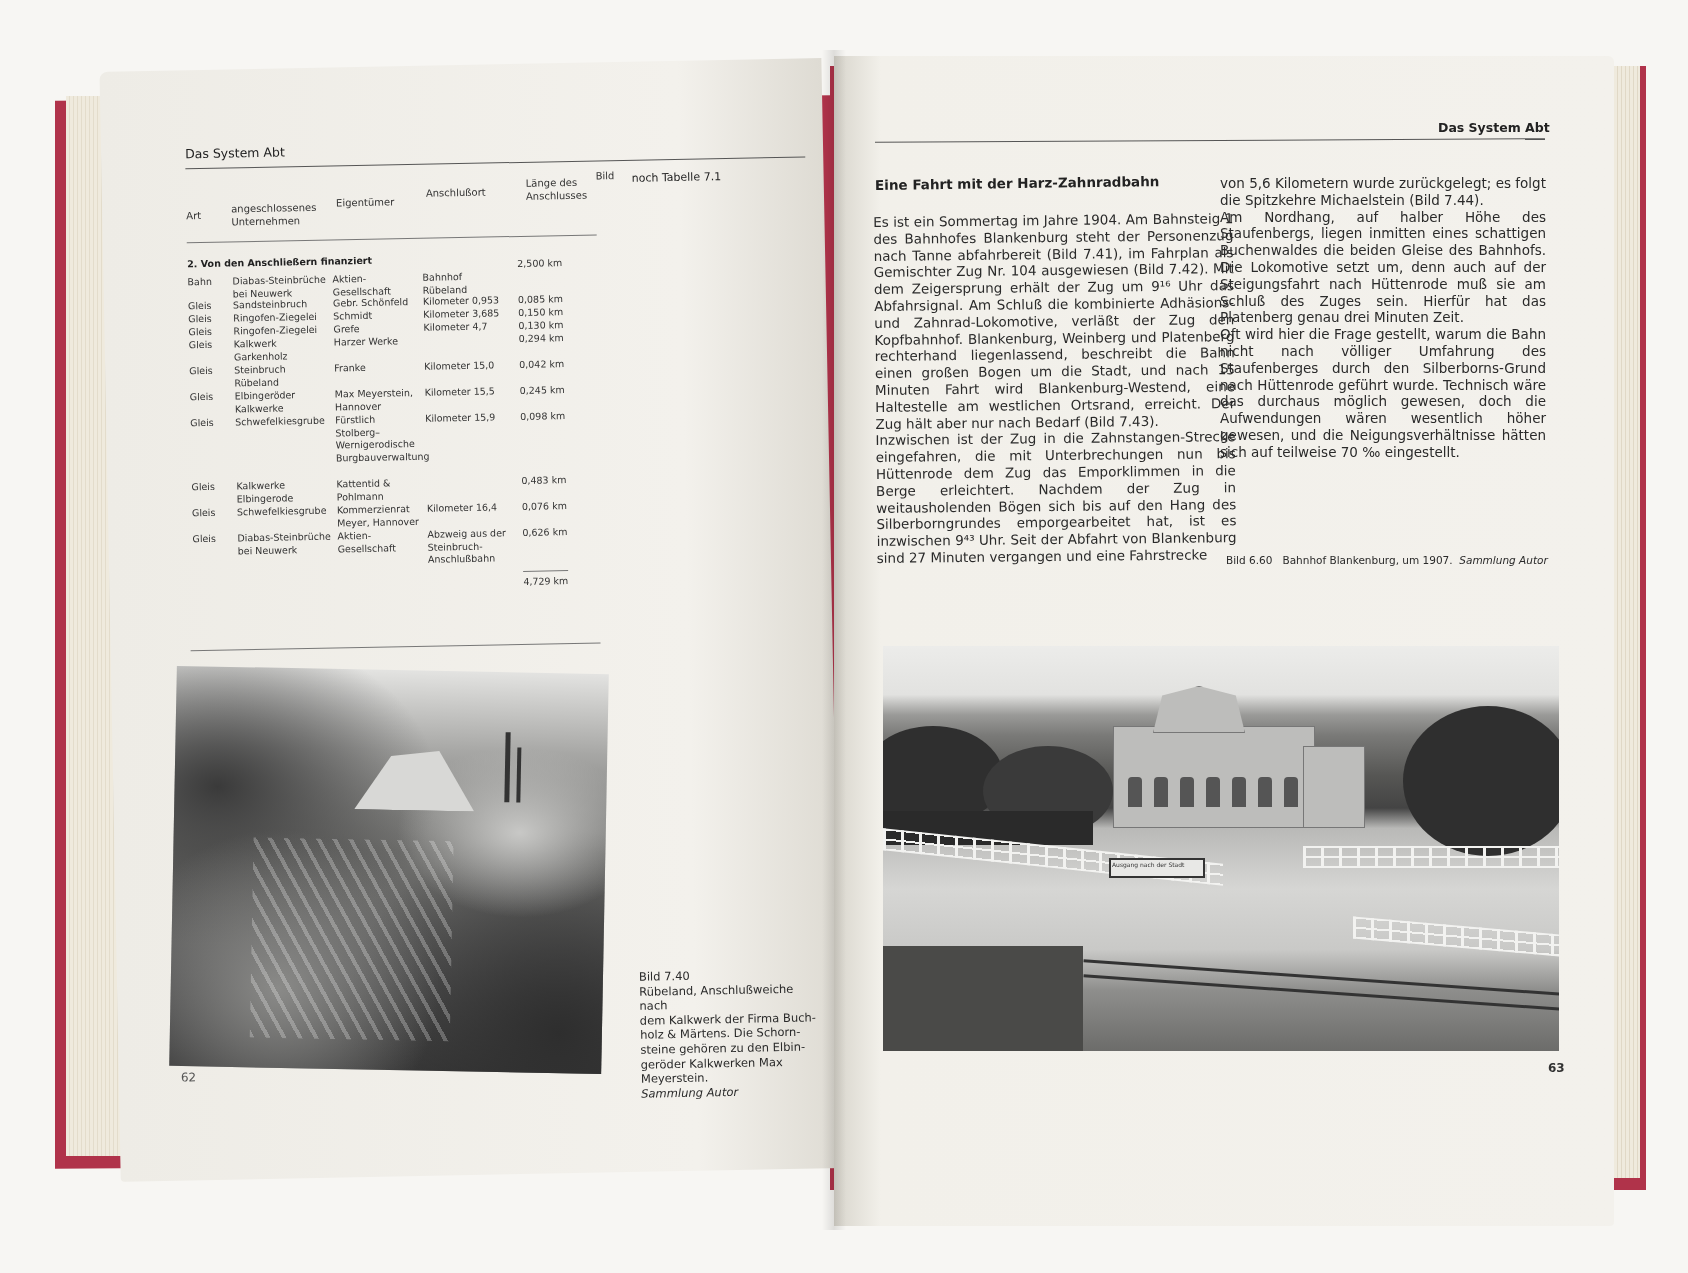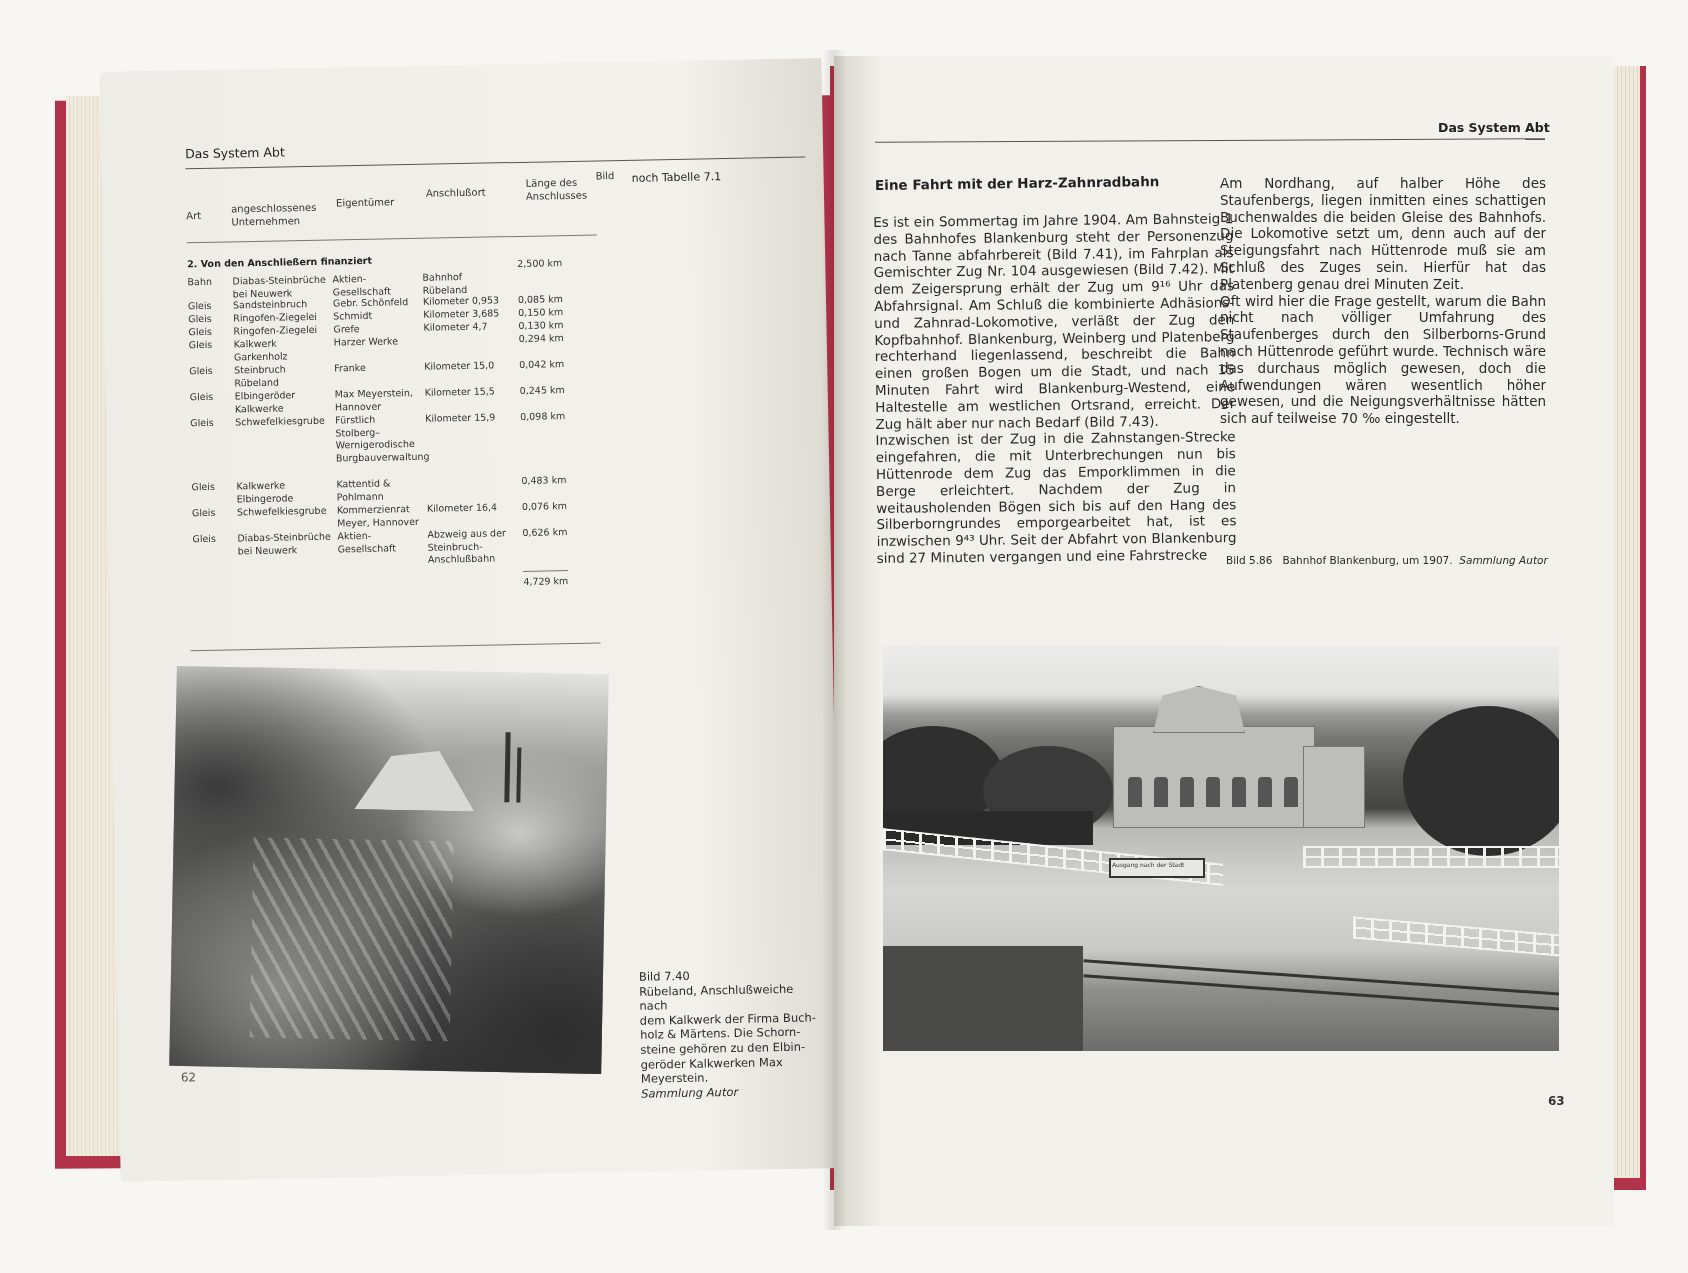--- a/index.html
+++ b/index.html
@@ -177,26 +177,27 @@
 <div class="rule" style="left:875px;top:140px;width:670px;transform:rotate(-0.3deg);"></div>
 
 <div class="heading" style="left:875px;top:175px;transform:rotate(-0.8deg);">Eine Fahrt mit der Harz-Zahnradbahn</div>
 
 <div class="body-text" style="left:875px;top:212px;width:360px;transform:rotate(-0.6deg);">
   <p>Es ist ein Sommertag im Jahre 1904. Am Bahnsteig 1 des Bahnhofes Blankenburg steht der Personenzug nach Tanne abfahrbereit (Bild 7.41), im Fahrplan als Gemischter Zug Nr. 104 ausgewiesen (Bild 7.42). Mit dem Zeigersprung erhält der Zug um 9¹⁶ Uhr das Abfahrsignal. Am Schluß die kombinierte Adhäsions- und Zahnrad-Lokomotive, verläßt der Zug den Kopfbahnhof. Blankenburg, Weinberg und Platenberg rechterhand liegenlassend, beschreibt die Bahn einen großen Bogen um die Stadt, und nach 15 Minuten Fahrt wird Blankenburg-Westend, eine Haltestelle am westlichen Ortsrand, erreicht. Der Zug hält aber nur nach Bedarf (Bild 7.43).</p>
   <p>Inzwischen ist der Zug in die Zahnstangen-Strecke eingefahren, die mit Unterbrechungen nun bis Hüttenrode dem Zug das Emporklimmen in die Berge erleichtert. Nachdem der Zug in weitausholenden Bögen sich bis auf den Hang des Silberborngrundes emporgearbeitet hat, ist es inzwischen 9⁴³ Uhr. Seit der Abfahrt von Blankenburg sind 27 Minuten vergangen und eine Fahrstrecke</p>
 </div>
 
 <div class="body-text" style="left:1220px;top:175px;width:326px;">
+  <p>von 5,6 Kilometern wurde zurückgelegt; es folgt die Spitzkehre Michaelstein (Bild 7.44).</p>
   <p>Am Nordhang, auf halber Höhe des Staufenbergs, liegen inmitten eines schattigen Buchenwaldes die beiden Gleise des Bahnhofs. Die Lokomotive setzt um, denn auch auf der Steigungsfahrt nach Hüttenrode muß sie am Schluß des Zuges sein. Hierfür hat das Platenberg genau drei Minuten Zeit.</p>
   <p>Oft wird hier die Frage gestellt, warum die Bahn nicht nach völliger Umfahrung des Staufenberges durch den Silberborns-Grund nach Hüttenrode geführt wurde. Technisch wäre das durchaus möglich gewesen, doch die Aufwendungen wären wesentlich höher gewesen, und die Neigungsverhältnisse hätten sich auf teilweise 70 ‰ eingestellt.</p>
 </div>
 
 <div class="caption" style="left:1226px;top:553px;font-size:10.5px;">
-  <span>Bild 5.86</span>&nbsp;&nbsp;
+  <span>Bild 6.60</span>&nbsp;&nbsp;
   <span>Bahnhof Blankenburg, um 1907.</span>&nbsp;
   <i>Sammlung Autor</i>
 </div>
 
 <div class="photo photo-right">
   <div class="tree" style="left:-20px;top:80px;width:140px;height:100px;"></div>
   <div class="tree" style="left:520px;top:60px;width:170px;height:150px;"></div>
   <div class="tree" style="left:100px;top:100px;width:130px;height:90px;background:#3a3a3a;"></div>
   <div class="bldg" style="left:230px;top:80px;width:200px;height:100px;">
     <div class="win" style="left:14px;top:50px;width:14px;height:30px;"></div>
@@ -212,13 +213,13 @@
   <div class="train" style="left:0;top:165px;width:210px;"></div>
   <div class="fence" style="left:0;top:200px;width:340px;transform:skewY(6deg);"></div>
   <div class="fence" style="left:420px;top:200px;width:260px;"></div>
   <div class="fence" style="left:470px;top:280px;width:220px;transform:skewY(5deg);"></div>
   <div class="sign" style="left:226px;top:212px;width:90px;height:14px;">Ausgang nach der Stadt</div>
   <div style="position:absolute;left:0;top:300px;width:200px;height:110px;background:#4a4a48;"></div>
   <div style="position:absolute;left:200px;top:330px;width:480px;height:3px;background:#333;transform:rotate(4deg);"></div>
   <div style="position:absolute;left:200px;top:345px;width:480px;height:3px;background:#333;transform:rotate(4deg);"></div>
 </div>
 
-<div class="pageno" style="left:1548px;top:1094px;font-weight:bold;color:#333;">63</div>
+<div class="pageno" style="left:1548px;top:1061px;font-weight:bold;color:#333;">63</div>
 
 </body></html>

